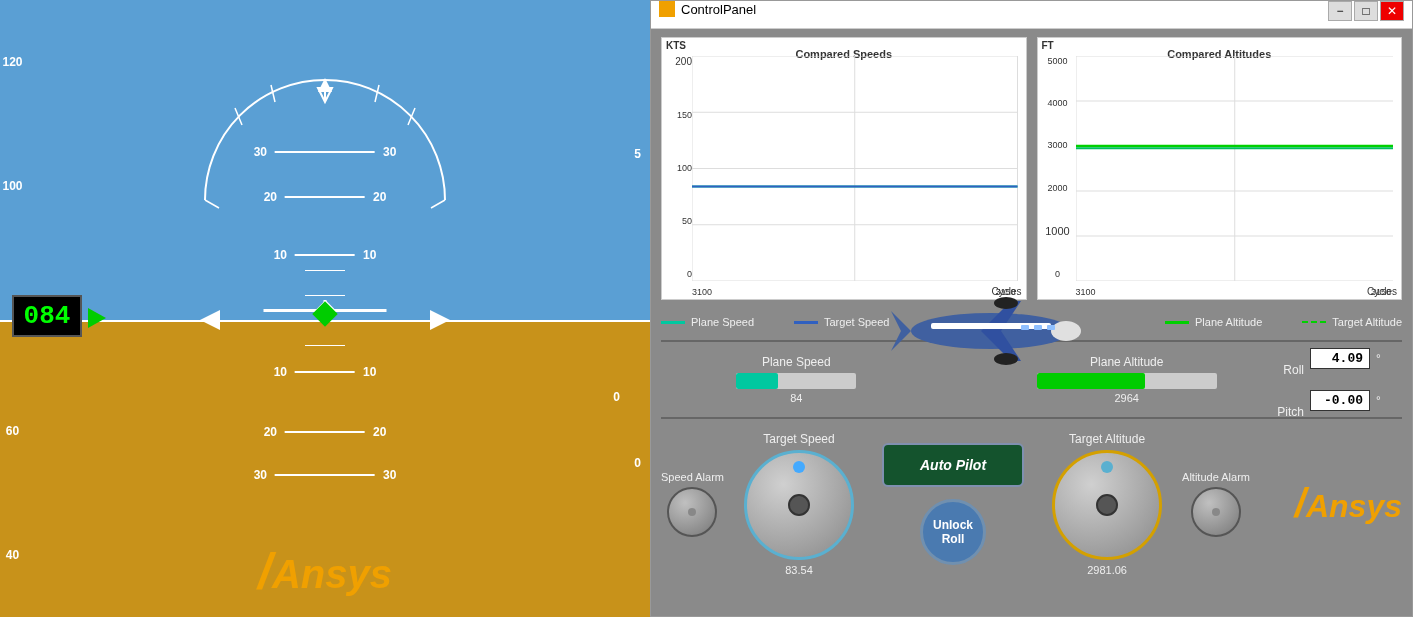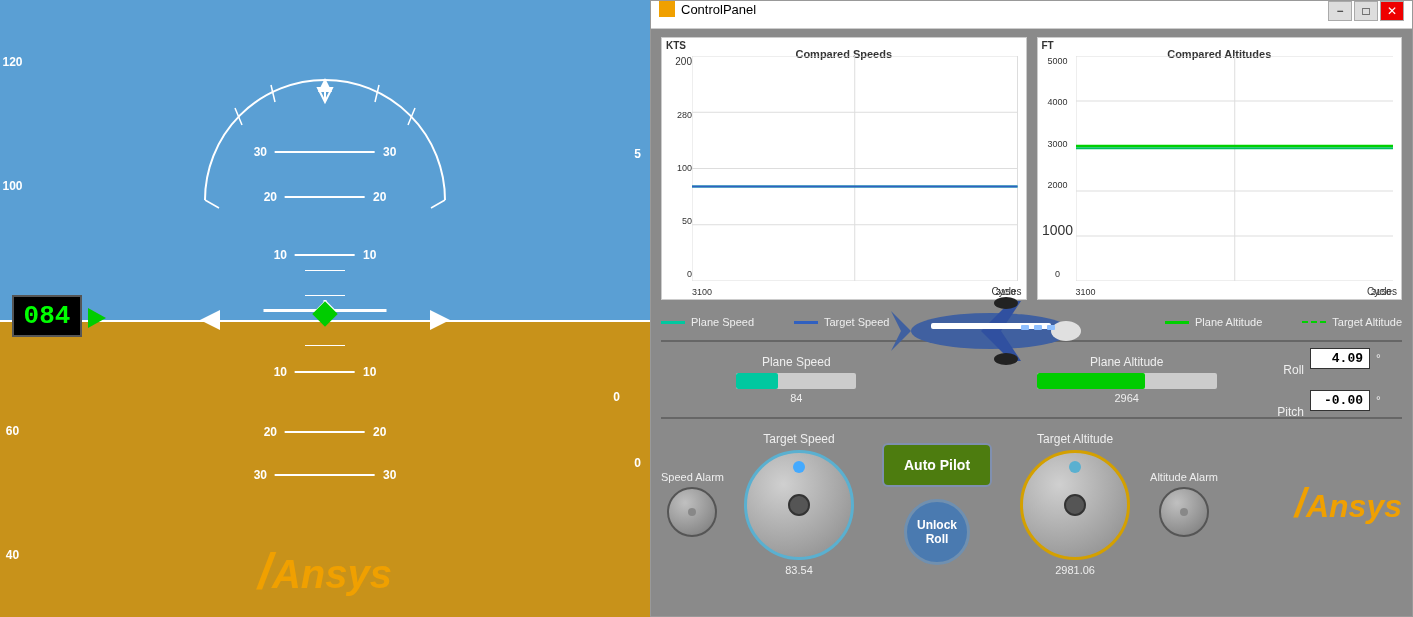--- a/index.html
+++ b/index.html
@@ -413,29 +413,30 @@
 
     .alarm-knob-dot {
       width: 8px;
       height: 8px;
       border-radius: 50%;
       background: #888;
     }
 
     
     .autopilot-btn {
-      padding: 12px 20px;
-      background: #4d7c0f;
+      padding: 12px 36px;
+      background: #14532d;
       color: white;
       font-size: 14px;
       font-weight: bold;
       border: 2px solid #8090b0;
       border-radius: 6px;
       cursor: pointer;
       text-align: center;
+      font-style: italic;
     }
 
     
     .unlock-roll-btn {
       width: 66px;
       height: 66px;
       border-radius: 50%;
       background: #4a7ab0;
       color: white;
       font-size: 12px;
@@ -607,21 +608,21 @@
 
   <div class="charts-area">
 
     <div class="chart-container">
       <span class="chart-title">Compared Speeds</span>
       <span class="chart-y-label">KTS</span>
       <span class="chart-x-label">Cycles</span>
 
       <div style="position:absolute; top:18px; left:2px; bottom:20px; width:28px; display:flex; flex-direction:column; justify-content:space-between; align-items:flex-end;">
         <span style="font-size:10px; color:#333;">200</span>
-        <span style="font-size:9px; color:#333;">280</span>
+        <span style="font-size:9px; color:#333;">150</span>
         <span style="font-size:9px; color:#333;">100</span>
         <span style="font-size:9px; color:#333;">50</span>
         <span style="font-size:9px; color:#333;">0</span>
       </div>
 
       <div style="position:absolute; bottom:2px; left:30px; right:10px; display:flex; justify-content:space-between; align-items:flex-end;">
         <span style="font-size:9px; color:#333;">3100</span>
         <span style="font-size:9px; color:#333;">3150</span>
       </div>
 
@@ -645,21 +646,21 @@
     <div class="chart-container">
       <span class="chart-title">Compared Altitudes</span>
       <span class="chart-y-label">FT</span>
       <span class="chart-x-label">Cycles</span>
 
       <div style="position:absolute; top:18px; left:2px; bottom:20px; width:36px; display:flex; flex-direction:column; justify-content:space-between; align-items:center;">
         <span style="font-size:9px; color:#333;">5000</span>
         <span style="font-size:9px; color:#333;">4000</span>
         <span style="font-size:9px; color:#333;">3000</span>
         <span style="font-size:9px; color:#333;">2000</span>
-        <span style="font-size:14px; color:#333;">1000</span>
+        <span style="font-size:11px; color:#333;">1000</span>
         <span style="font-size:9px; color:#333;">0</span>
       </div>
 
       <div style="position:absolute; bottom:2px; left:38px; right:10px; display:flex; justify-content:space-between; align-items:flex-end;">
         <span style="font-size:9px; color:#333;">3100</span>
         <span style="font-size:9px; color:#333;">3150</span>
       </div>
 
       <svg style="position:absolute; top:18px; left:38px; right:8px; bottom:18px; width:calc(100% - 46px); height:calc(100% - 36px);">
 

